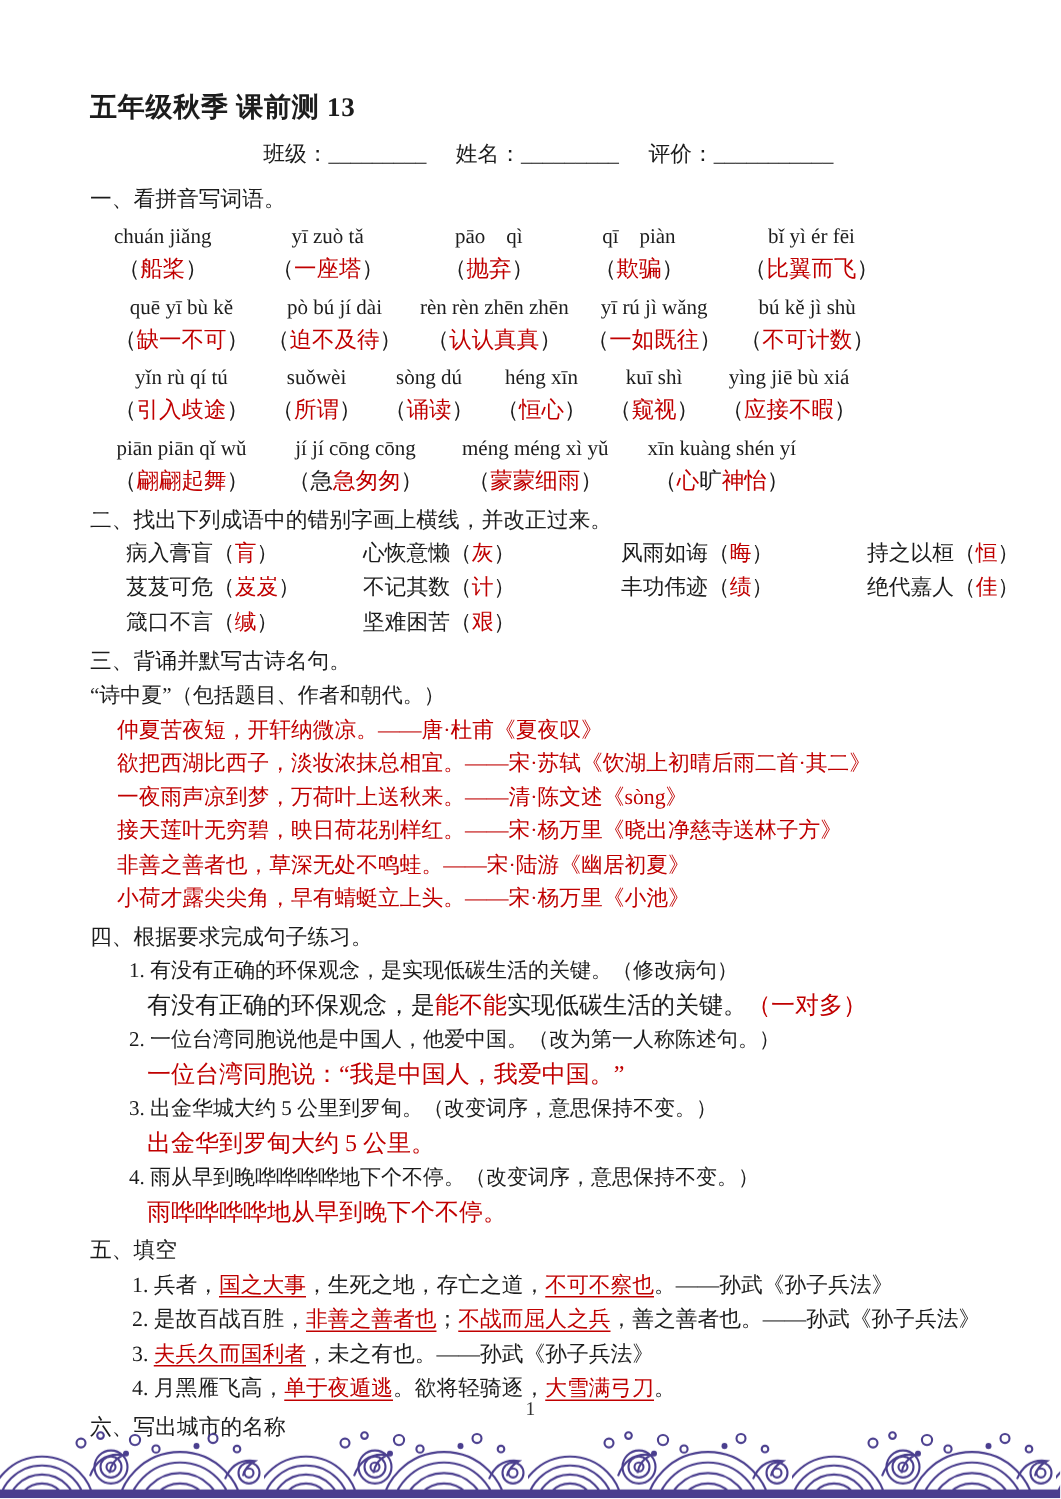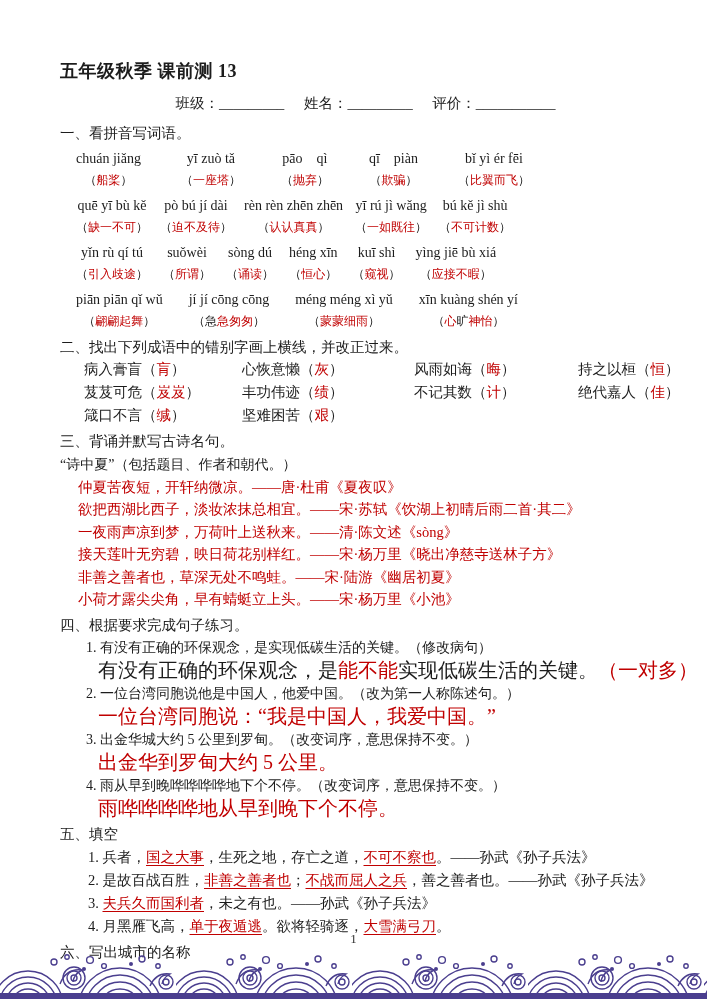--- a/index.html
+++ b/index.html
@@ -12,32 +12,32 @@
   .title{text-align:left;font-weight:bold;font-size:18px;letter-spacing:.5px;margin-bottom:6px;}
   .header-line{text-align:center;font-size:14.5px;margin-bottom:8px;}
   .header-field{margin:0 8px;white-space:nowrap;}
   .blank{letter-spacing:0;}
   .sec-heading{margin-top:3px;font-size:14.5px;}
   
   .py-row{display:flex;flex-wrap:nowrap;padding-left:16px;margin:4px 0 2px 0;}
   .py-item{text-align:center;white-space:nowrap;}
   .g1{column-gap:40px;} .g2{column-gap:12px;} .g3{column-gap:15px;} .g4{column-gap:26px;}
   .py{font-size:14px;line-height:20px;}
-  .ans{font-size:12px;line-height:23px;}
+  .ans{font-size:15px;line-height:23px;}
   .seg-r{color:#c00000;}
   .seg-ru{color:#c00000;text-decoration:underline;text-underline-offset:3px;}
   
   .idiom-grid{display:grid;grid-template-columns:158px 172px 164px auto;padding-left:24px;line-height:23px;font-size:14.5px;}
   .idiom-cell{white-space:nowrap;}
   
   .sub-line{padding-left:0px;line-height:23px;}
   .poem-line{padding-left:18px;line-height:22.5px;color:#c00000;font-size:14.5px;white-space:nowrap;}
   
   .q-line{padding-left:26px;line-height:23px;white-space:nowrap;}
-  .a-line{padding-left:38px;line-height:23px;white-space:nowrap;font-size:20px;}
+  .a-line{padding-left:38px;line-height:23px;white-space:nowrap;font-size:16px;}
   
   .fill-line{padding-left:28px;line-height:23px;white-space:nowrap;font-size:14.5px;}
   .page-number{position:absolute;left:0;right:0;bottom:50px;text-align:center;font-size:13px;color:#333;}
   .wave-border{position:absolute;left:0;bottom:0;width:707px;height:47px;line-height:0;}
 </style>
 </head>
 <body>
 
 <div class="content">
 
@@ -141,22 +141,22 @@
 
   <div class="sec-heading">二、找出下列成语中的错别字画上横线，并改正过来。</div>
   <div class="idiom-grid">
     <span class="idiom-cell"><span>病入膏盲（</span><span class="seg-r">肓</span><span>）</span></span>
     <span class="idiom-cell"><span>心恢意懒（</span><span class="seg-r">灰</span><span>）</span></span>
     <span class="idiom-cell"><span>风雨如诲（</span><span class="seg-r">晦</span><span>）</span></span>
     <span class="idiom-cell"><span>持之以桓（</span><span class="seg-r">恒</span><span>）</span></span>
   </div>
   <div class="idiom-grid">
     <span class="idiom-cell"><span>芨芨可危（</span><span class="seg-r">岌岌</span><span>）</span></span>
+    <span class="idiom-cell"><span>不记其数（</span><span class="seg-r">计</span><span>）</span></span>
     <span class="idiom-cell"><span>丰功伟迹（</span><span class="seg-r">绩</span><span>）</span></span>
-    <span class="idiom-cell"><span>不记其数（</span><span class="seg-r">计</span><span>）</span></span>
     <span class="idiom-cell"><span>绝代嘉人（</span><span class="seg-r">佳</span><span>）</span></span>
   </div>
   <div class="idiom-grid">
     <span class="idiom-cell"><span>箴口不言（</span><span class="seg-r">缄</span><span>）</span></span>
     <span class="idiom-cell"><span>坚难困苦（</span><span class="seg-r">艰</span><span>）</span></span>
   </div>
 
   <div class="sec-heading">三、背诵并默写古诗名句。</div>
   <div class="sub-line">“诗中夏”（包括题目、作者和朝代。）</div>
   <div class="poem-line">仲夏苦夜短，开轩纳微凉。——唐·杜甫《夏夜叹》</div>

